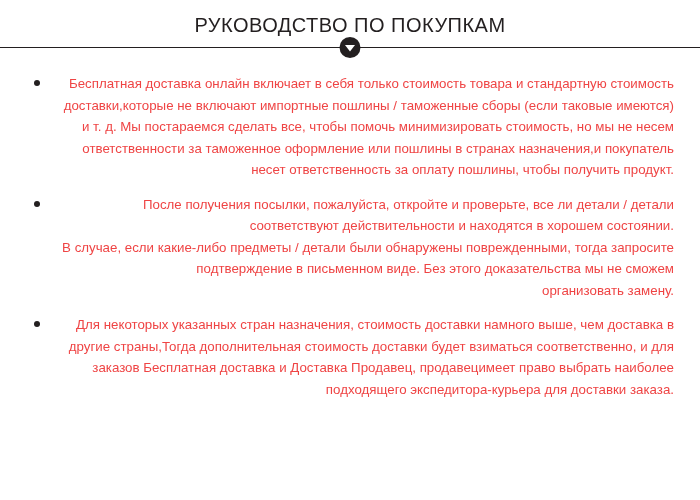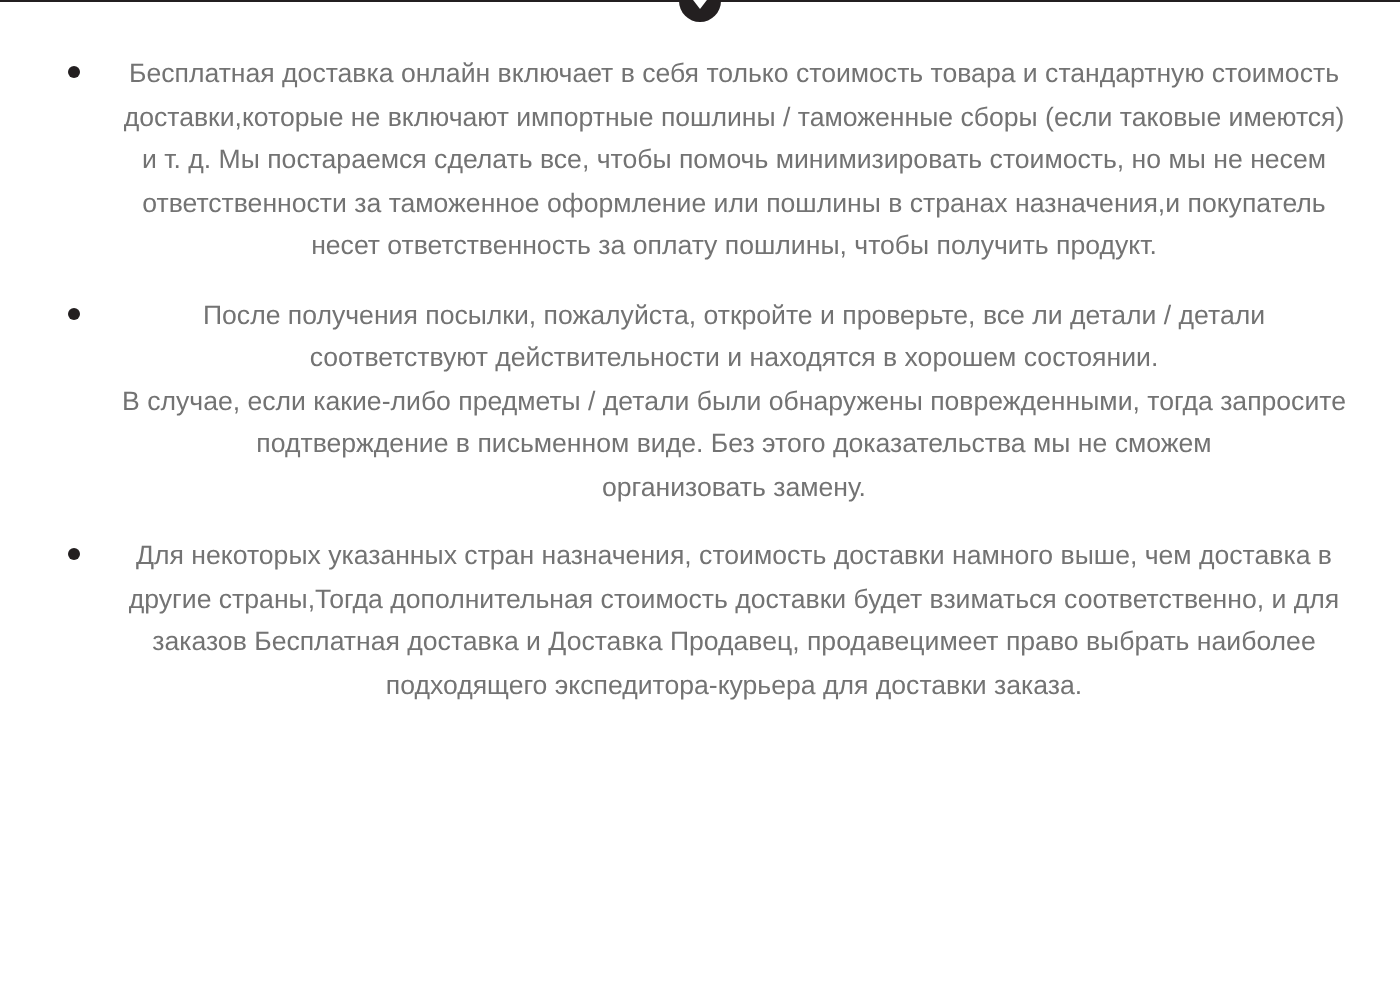--- a/index.html
+++ b/index.html
@@ -77,31 +77,32 @@
     left: 8px;
     top: 7px;
     width: 6px;
     height: 6px;
     border-radius: 50%;
     background: #231f20;
   }
   .para {
     font-size: 13.3px;
     line-height: 1.62;
-    color: #737373;
+    color: #ef4444;
     margin: 0;
-    text-align: center;
+    text-align: right;
     white-space: pre-line;
   }
 </style>
 </head>
 <body>
 
 <div class="page">
 
+  <h1 class="title">РУКОВОДСТВО ПО ПОКУПКАМ</h1>
 
   <div class="divider-wrap">
     <div class="divider-line"></div>
     <div class="divider-badge">
       <svg width="11" height="8" viewBox="0 0 11 8" aria-hidden="true">
         <polygon points="0.5,1 10.5,1 5.5,7.5" fill="#ffffff"></polygon>
       </svg>
     </div>
   </div>
 

